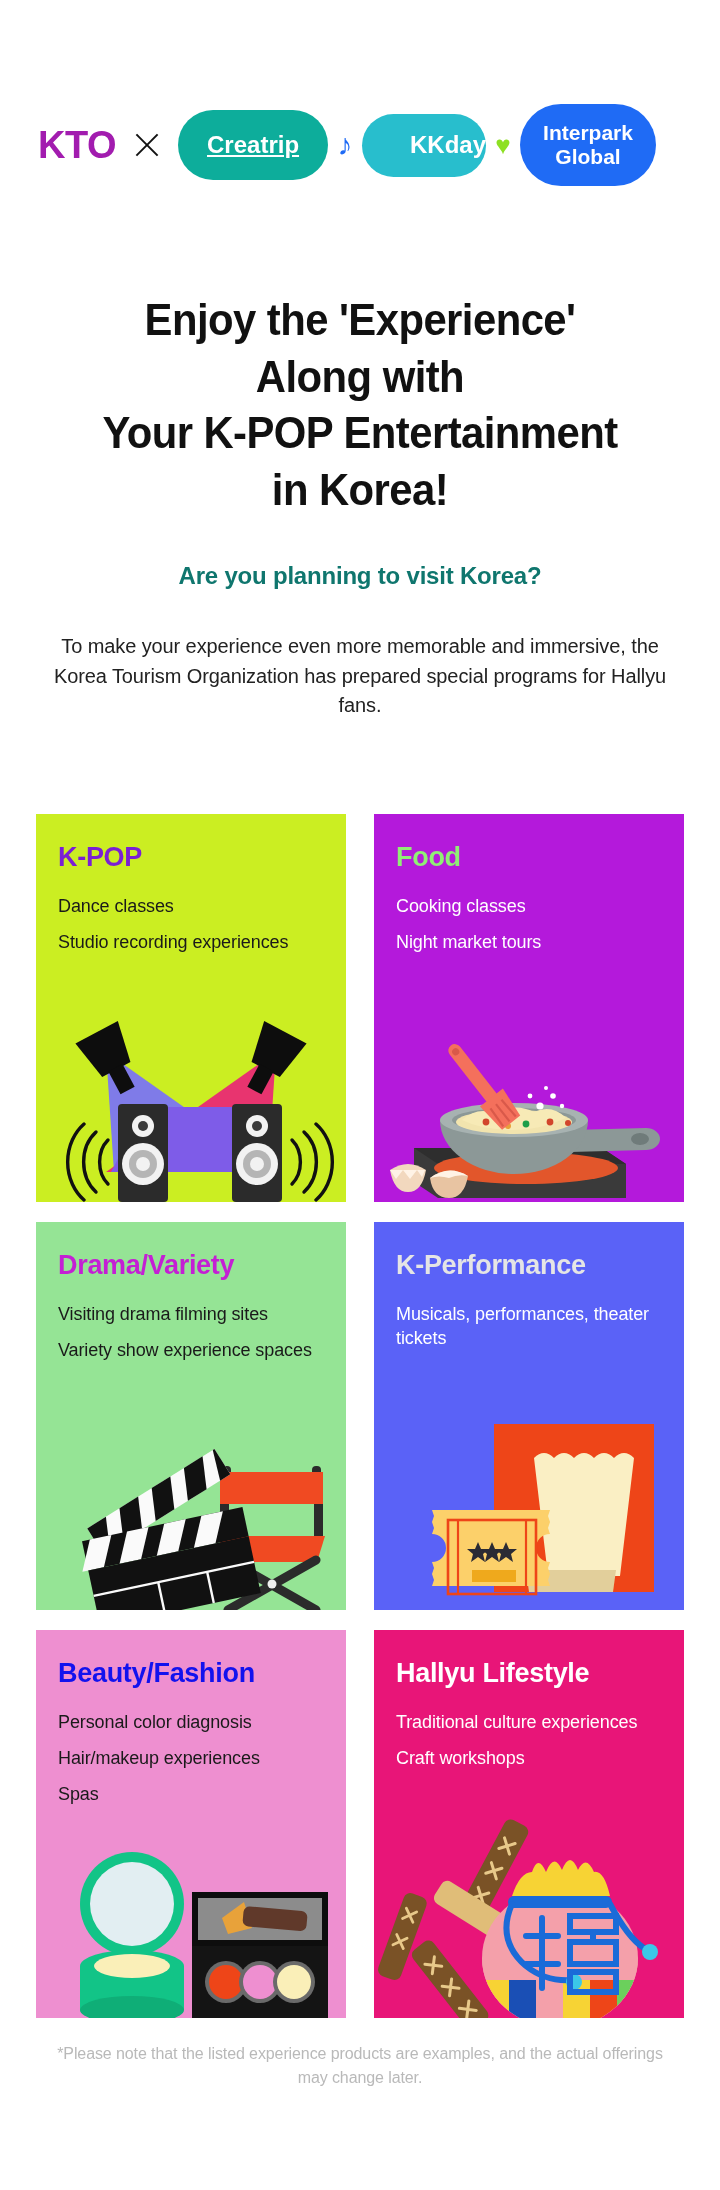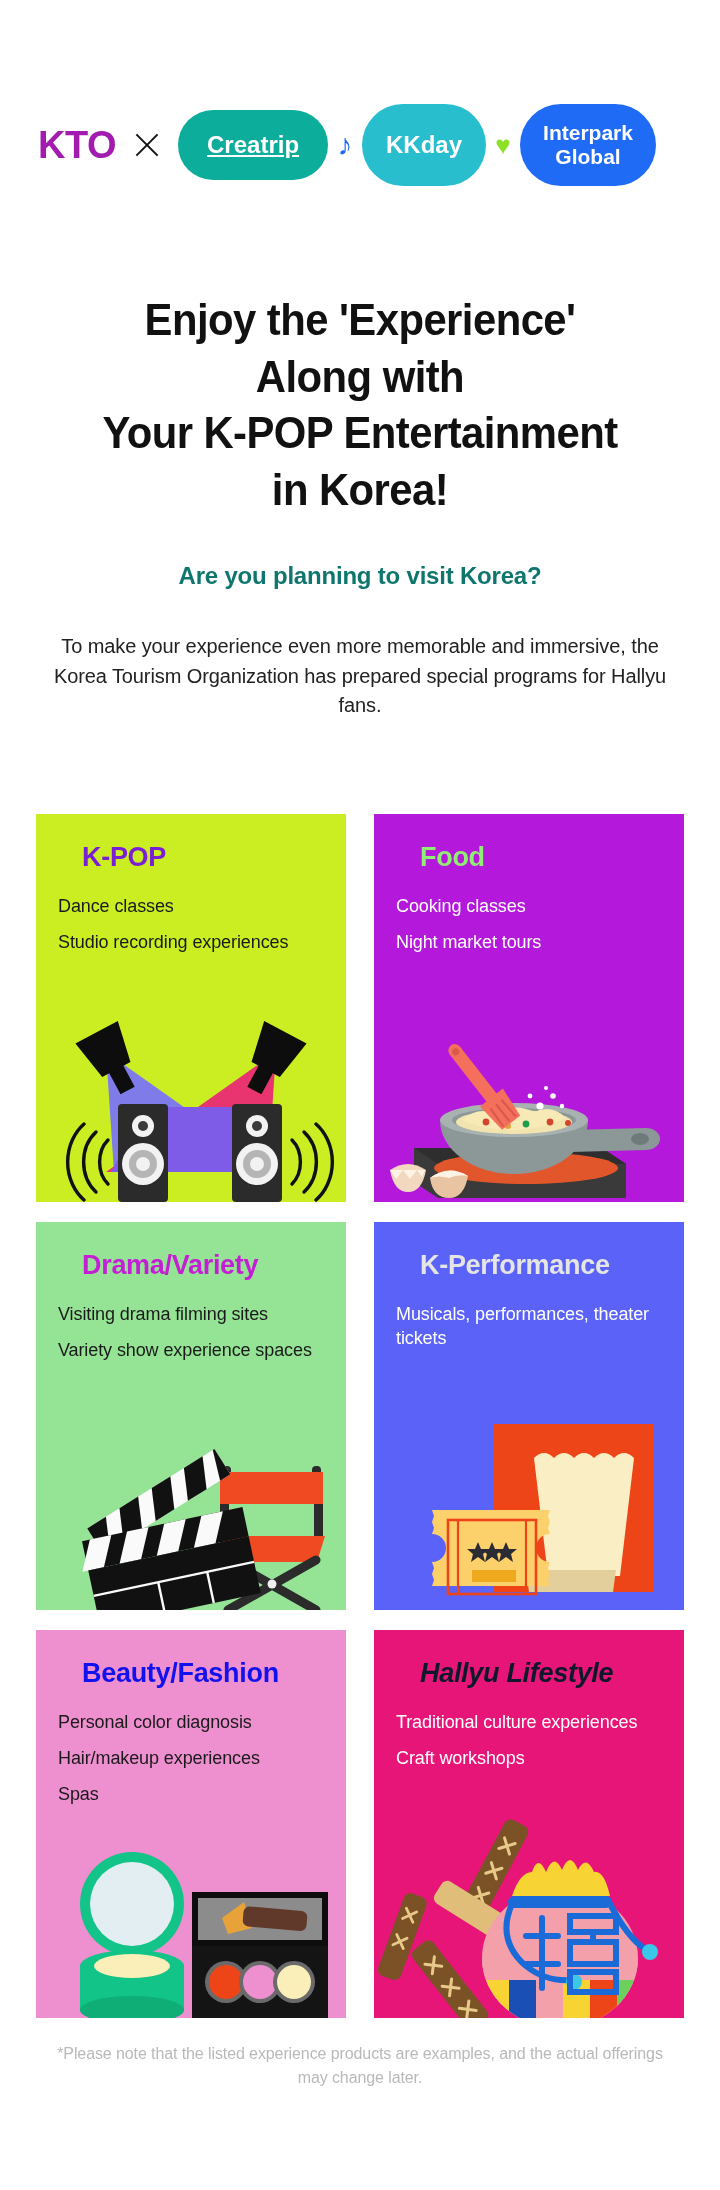--- a/index.html
+++ b/index.html
@@ -62,23 +62,24 @@
     font-weight: 800;
     flex: 0 0 auto;
   }
   .pill-creatrip {
     width: 150px; height: 70px;
     background: #0DAD9B;
     font-size: 24px;
     text-decoration: underline;
   }
   .pill-kkday {
-    width: 124px; height: 82px;
+    width: 124px; height: 63px;
     background: #28BECD;
     font-size: 24px;
+    justify-content: flex-end;
   }
   .pill-interpark {
     width: 136px; height: 82px;
     background: #1F6BF5;
     font-size: 21px;
     line-height: 1.12;
     padding: 0 8px;
   }
   .connector {
     flex: 0 0 auto;
@@ -147,21 +148,20 @@
   .card {
     position: relative;
     overflow: hidden;
     padding: 28px 22px 0 22px;
   }
   .card-title {
     font-size: 27px;
     font-weight: 800;
     letter-spacing: -0.3px;
     margin-bottom: 22px;
-    margin-left: 24px;
   }
   .card-list { list-style: none; }
   .card-list li {
     font-size: 18px;
     line-height: 1.33;
     margin-bottom: 12px;
     letter-spacing: -0.1px;
   }
   .art {
     position: absolute;
@@ -443,21 +443,21 @@
           <circle cx="190" cy="164" r="17" fill="#EE4518"></circle>
         <circle cx="224" cy="164" r="21" fill="#6A6A6A"></circle>
           <circle cx="224" cy="164" r="17" fill="#EE8FD0"></circle>
         <circle cx="258" cy="164" r="21" fill="#6A6A6A"></circle>
           <circle cx="258" cy="164" r="17" fill="#FAEFB8"></circle>
       </svg>
     </div>
   </div>
 
   <div class="card" style="background: rgb(232, 21, 120); color: rgb(255, 255, 255);">
-    <div class="card-title" style="color: #0f172a; font-style: italic;">Hallyu Lifestyle</div>
+    <div class="card-title" style="color: #ffffff;">Hallyu Lifestyle</div>
     <ul class="card-list">
       <li>Traditional culture experiences</li>
       <li>Craft workshops</li>
     </ul>
     <div class="art">
       <svg viewBox="0 0 310 200" preserveAspectRatio="xMidYMax meet">
 
         <g>
           <g transform="rotate(28 140 34)">
             <rect x="118" y="6" width="26" height="106" rx="7" fill="#7A5226"></rect>

